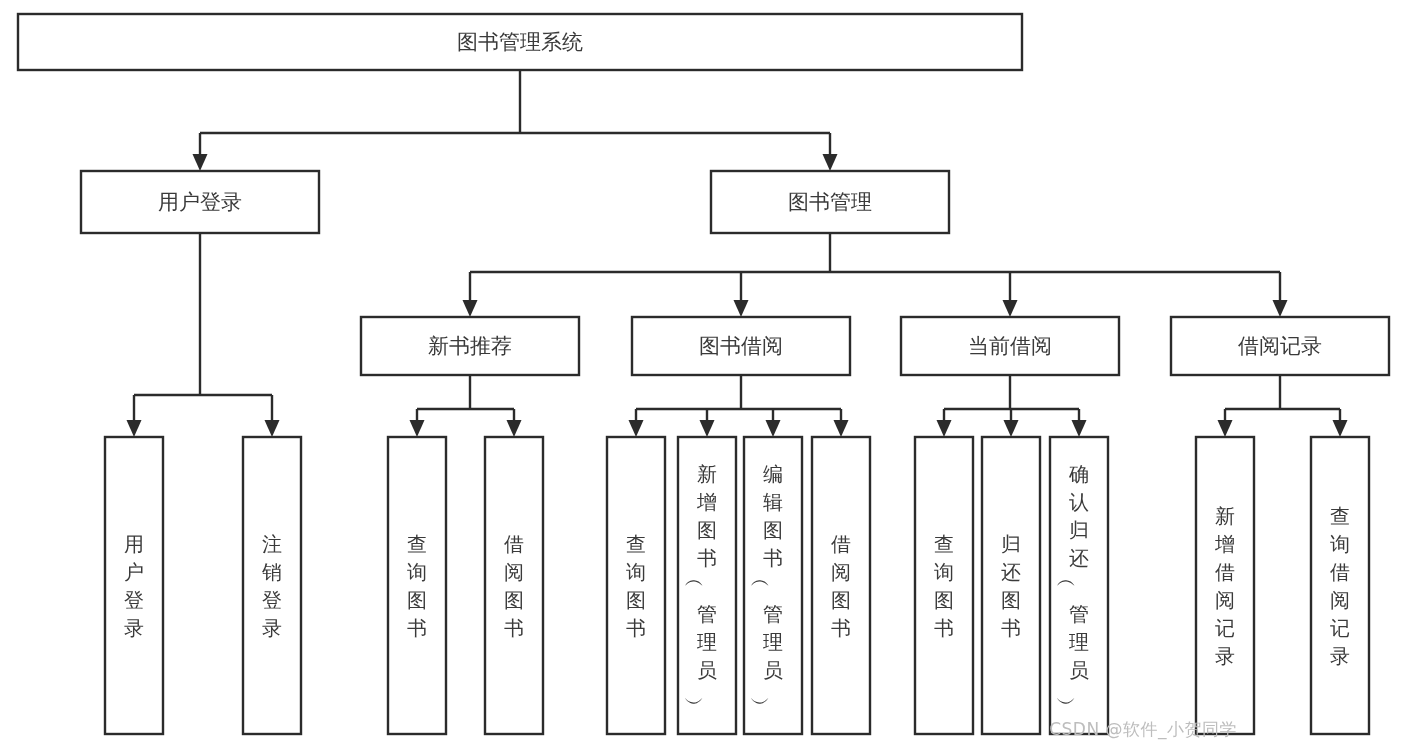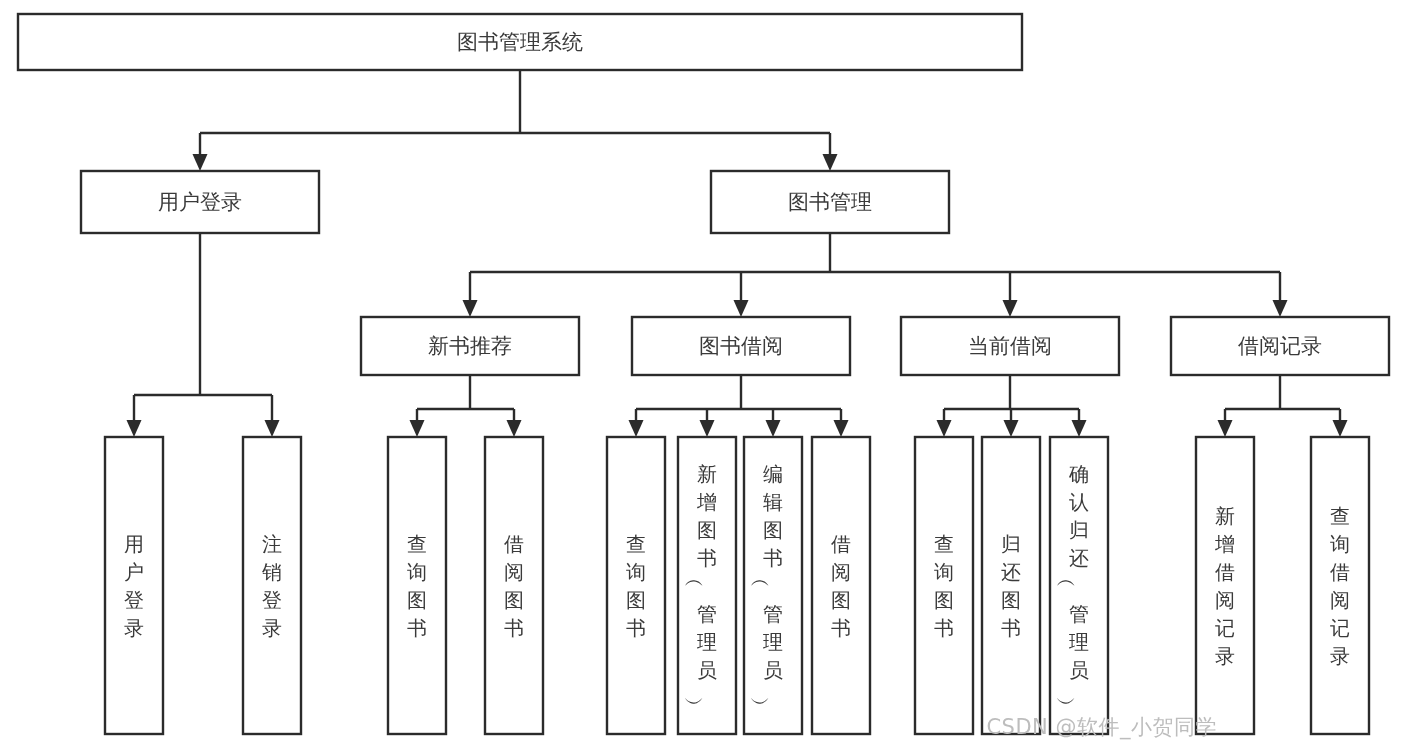--- a/index.html
+++ b/index.html
@@ -48,24 +48,24 @@
     dominant-baseline: middle;
   }
   .node-label-v {
     font-family: "DejaVu Sans", "Liberation Sans", sans-serif;
     font-size: 20px;
     fill: #3a3a3a;
     text-anchor: middle;
   }
   .watermark-text {
     position: absolute;
-    right: 24px;
+    right: 4px;
     bottom: 6px;
     font-family: "DejaVu Sans", "Liberation Sans", sans-serif;
-    font-size: 21px;
+    font-size: 17px;
     color: #bdbdbd;
     letter-spacing: 0.5px;
     white-space: nowrap;
     user-select: none;
   }
 </style>
 </head>
 <body>
 
 <div id="diagram-root">

